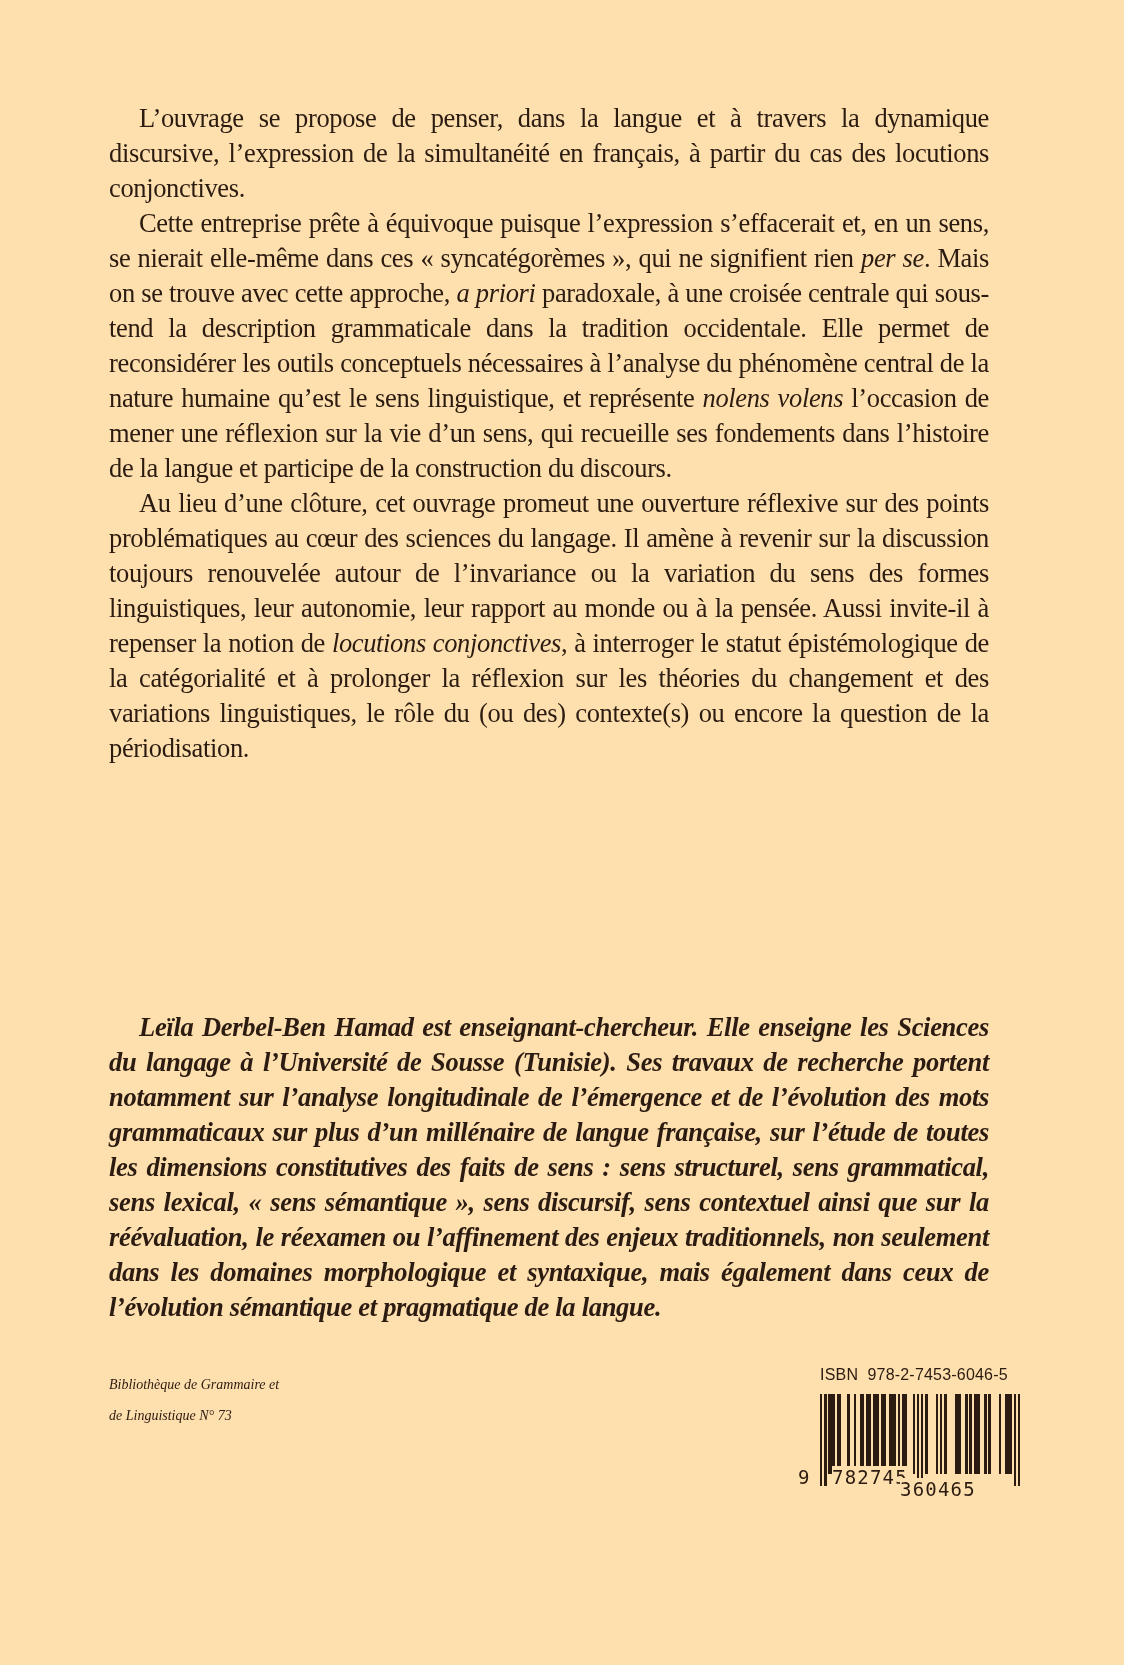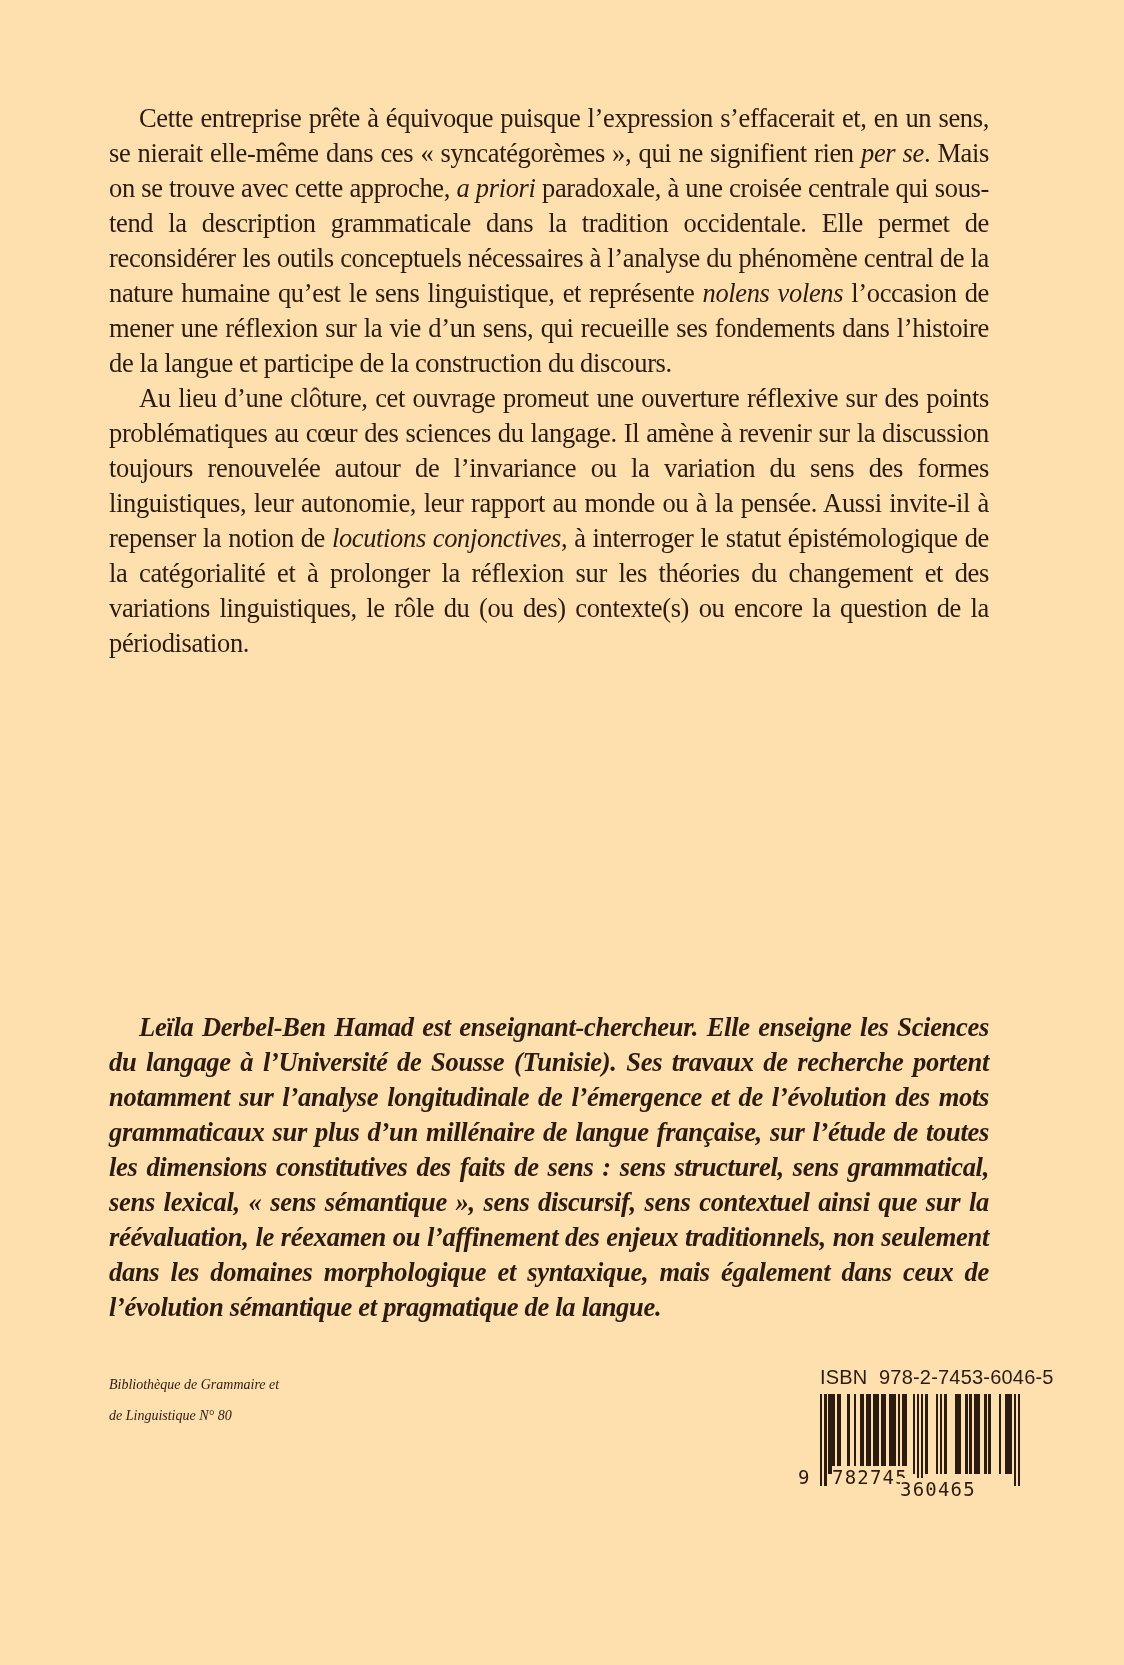--- a/index.html
+++ b/index.html
@@ -20,51 +20,52 @@
   .summary { top:101px; letter-spacing:-0.35px; }
   .bio { top:1010px; font-style:italic; letter-spacing:-0.3px;font-weight:bold; }
   .series {
     position:absolute; left:109px; top:1369px;
     font-style:italic; font-size:14px; line-height:31px;
   }
   .barcode-wrap { position:absolute; left:780px; top:1366px; width:240px; height:130px; }
   .isbn-label {
     position:absolute; left:40px; top:0px;
     font-family:"Liberation Sans","DejaVu Sans",sans-serif;
-    font-size:20px; letter-spacing:0.2px; color:#2b1b10;
+    font-size:16px; letter-spacing:0.2px; color:#2b1b10;
   }
   .bars { position:absolute; left:40px; top:28px; height:92px; width:200px; }
   .bar { position:absolute; top:0; background:#2b1b10; }
   .ean-digits {
     position:absolute; top:100px;
     font-family:"DejaVu Sans Mono","Liberation Mono",monospace;
     font-size:19px; color:#2b1b10; background:#FEDFAE;
     letter-spacing:1.2px; line-height:22px;
   }
   .ean-first { left:18px; background:transparent; }
   .ean-left { left:52px; }
   .ean-right { left:120px;margin-top:12px; }
 </style>
 </head>
 <body>
 
 <div class="page">
 
   <div class="block summary">
+    <p><span>L’ouvrage se propose de penser, dans la langue et à travers la dynamique discursive, l’expression de la simultanéité en français, à partir du cas des locutions conjonctives.</span></p>
     <p><span>Cette entreprise prête à équivoque puisque l’expression s’effacerait et, en un sens, se nierait elle-même dans ces « syncatégorèmes », qui ne signifient rien </span><em>per se</em><span>. Mais on se trouve avec cette approche, </span><em>a priori</em><span> paradoxale, à une croisée centrale qui sous-tend la description grammaticale dans la tradition occidentale. Elle permet de reconsidérer les outils conceptuels nécessaires à l’analyse du phénomène central de la nature humaine qu’est le sens linguistique, et représente </span><em>nolens volens</em><span> l’occasion de mener une réflexion sur la vie d’un sens, qui recueille ses fondements dans l’histoire de la langue et participe de la construction du discours.</span></p>
     <p><span>Au lieu d’une clôture, cet ouvrage promeut une ouverture réflexive sur des points problématiques au cœur des sciences du langage. Il amène à revenir sur la discussion toujours renouvelée autour de l’invariance ou la variation du sens des formes linguistiques, leur autonomie, leur rapport au monde ou à la pensée. Aussi invite-il à repenser la notion de </span><em>locutions conjonctives</em><span>, à interroger le statut épistémologique de la catégorialité et à prolonger la réflexion sur les théories du changement et des variations linguistiques, le rôle du (ou des) contexte(s) ou encore la question de la périodisation.</span></p>
   </div>
 
   <div class="block bio">
     <p>Leïla Derbel-Ben Hamad est enseignant-chercheur. Elle enseigne les Sciences du langage à l’Université de Sousse (Tunisie). Ses travaux de recherche portent notamment sur l’analyse longitudinale de l’émergence et de l’évolution des mots grammaticaux sur plus d’un millénaire de langue française, sur l’étude de toutes les dimensions constitutives des faits de sens : sens structurel, sens grammatical, sens lexical, « sens sémantique », sens discursif, sens contextuel ainsi que sur la réévaluation, le réexamen ou l’affinement des enjeux traditionnels, non seulement dans les domaines morphologique et syntaxique, mais également dans ceux de l’évolution sémantique et pragmatique de la langue.</p>
   </div>
 
   <div class="series">
     <div>Bibliothèque de Grammaire et</div>
-    <div>de Linguistique N° 80</div>
+    <div>de Linguistique N° 73</div>
   </div>
 
   <div class="barcode-wrap">
     <div class="isbn-label" style="white-space:pre">ISBN  978-2-7453-6046-5</div>
     <div class="bars" id="bars">
         <div class="bar" style="left: 0px; width: 2.40526px; height: 92px; background: rgb(43, 27, 16);"></div>
         <div class="bar" style="left: 4.21053px; width: 2.40526px; height: 92px; background: rgb(43, 27, 16);"></div>
         <div class="bar" style="left: 8.42105px; width: 2.40526px; height: 80px; background: rgb(43, 27, 16);"></div>
         <div class="bar" style="left: 10.5263px; width: 2.40526px; height: 80px; background: rgb(43, 27, 16);"></div>
         <div class="bar" style="left: 12.6316px; width: 2.40526px; height: 80px; background: rgb(43, 27, 16);"></div>

